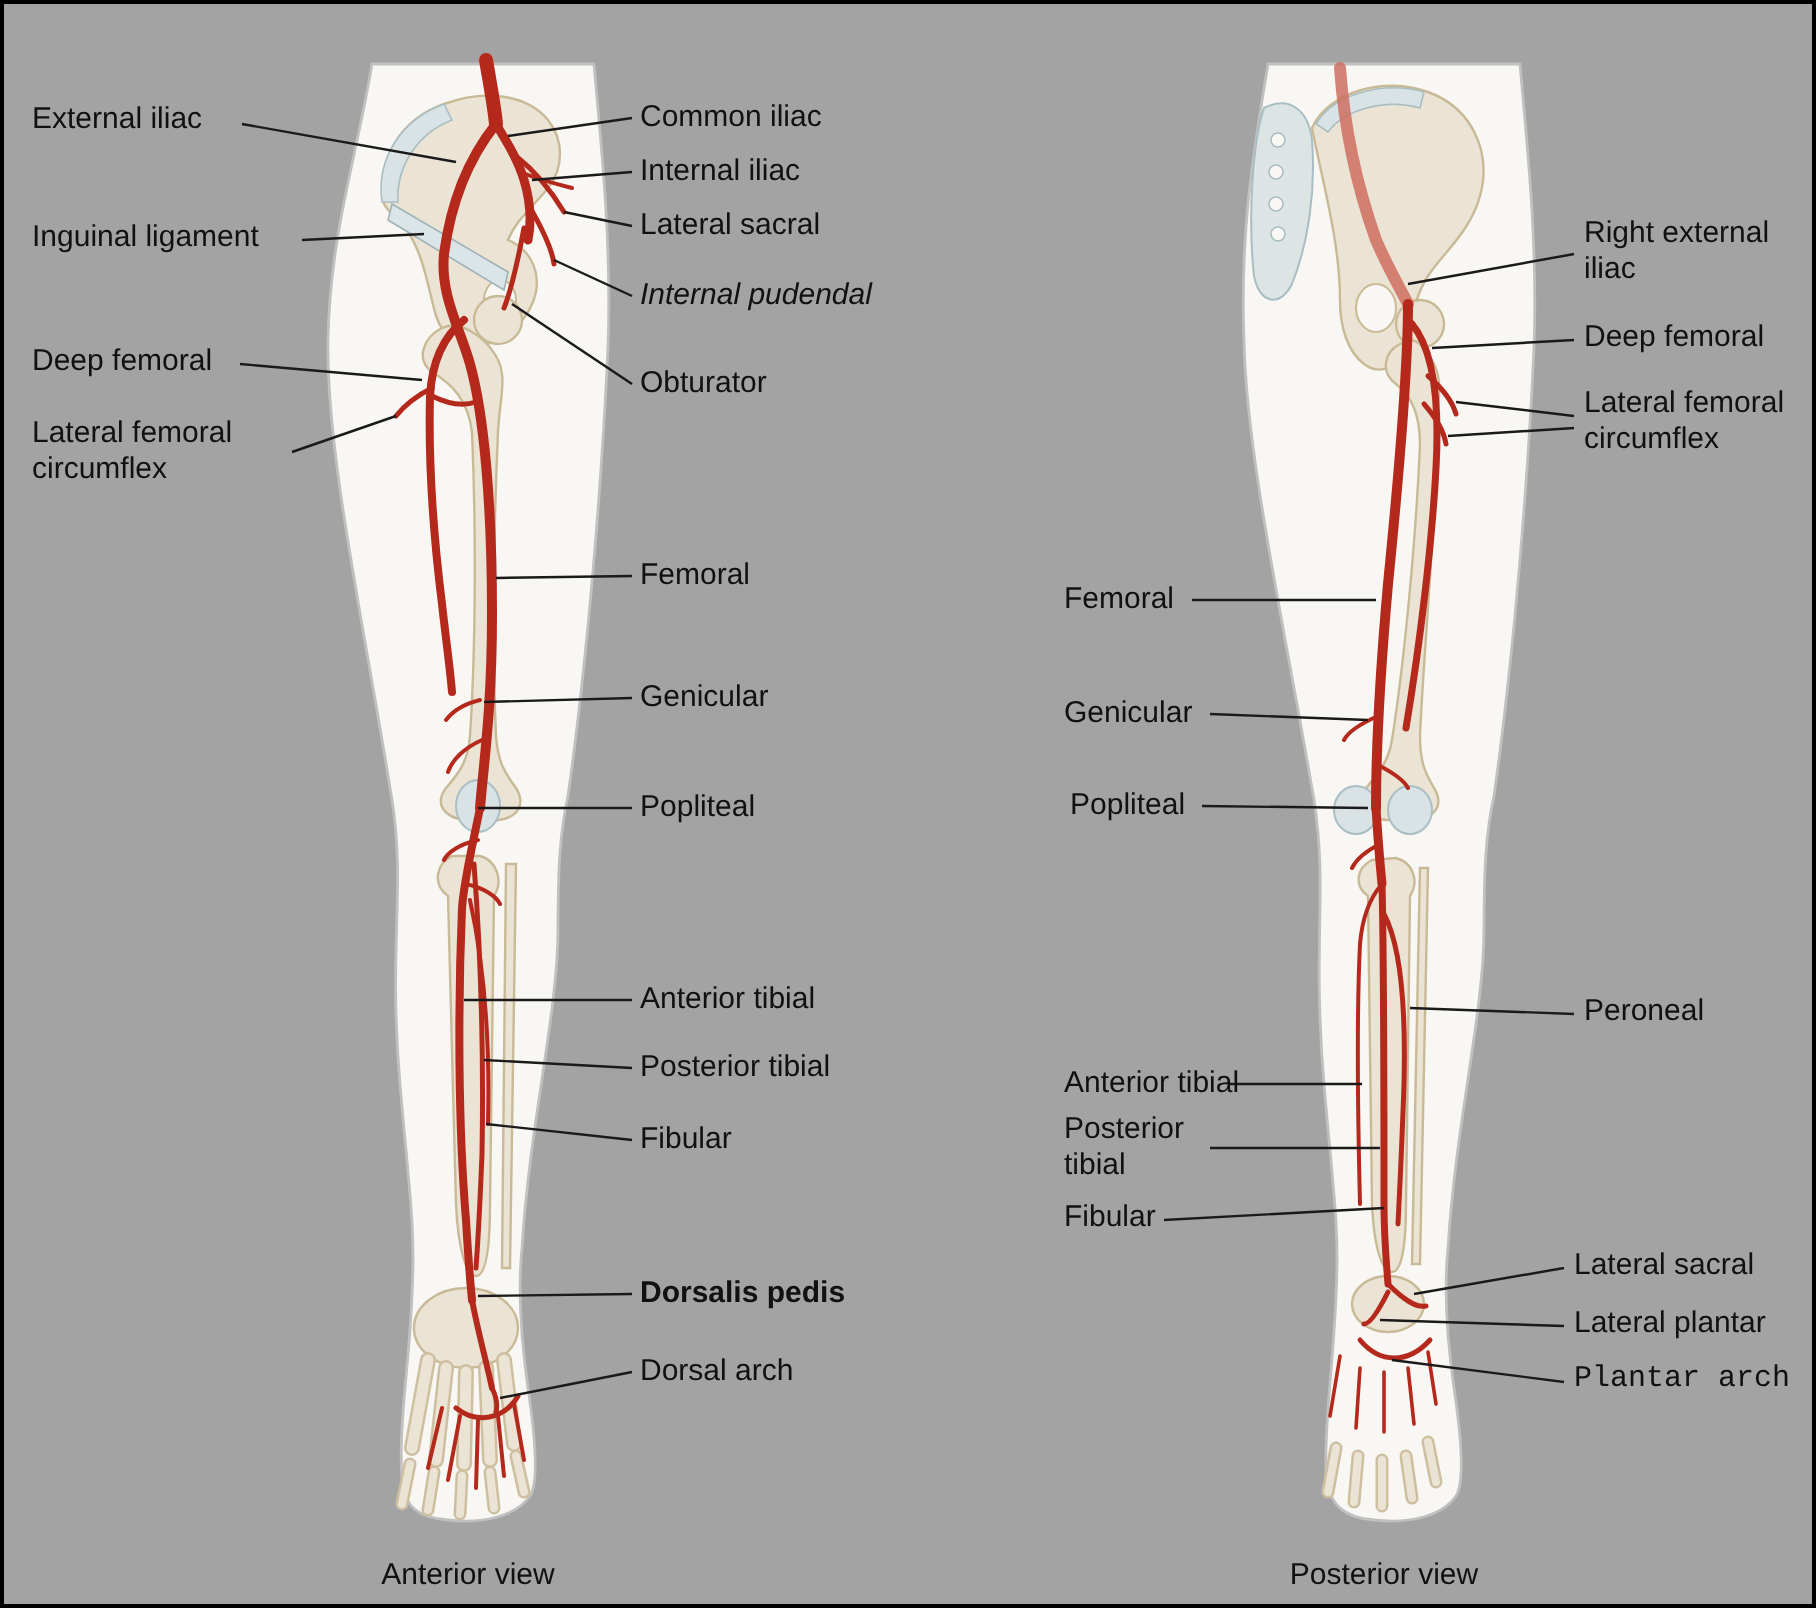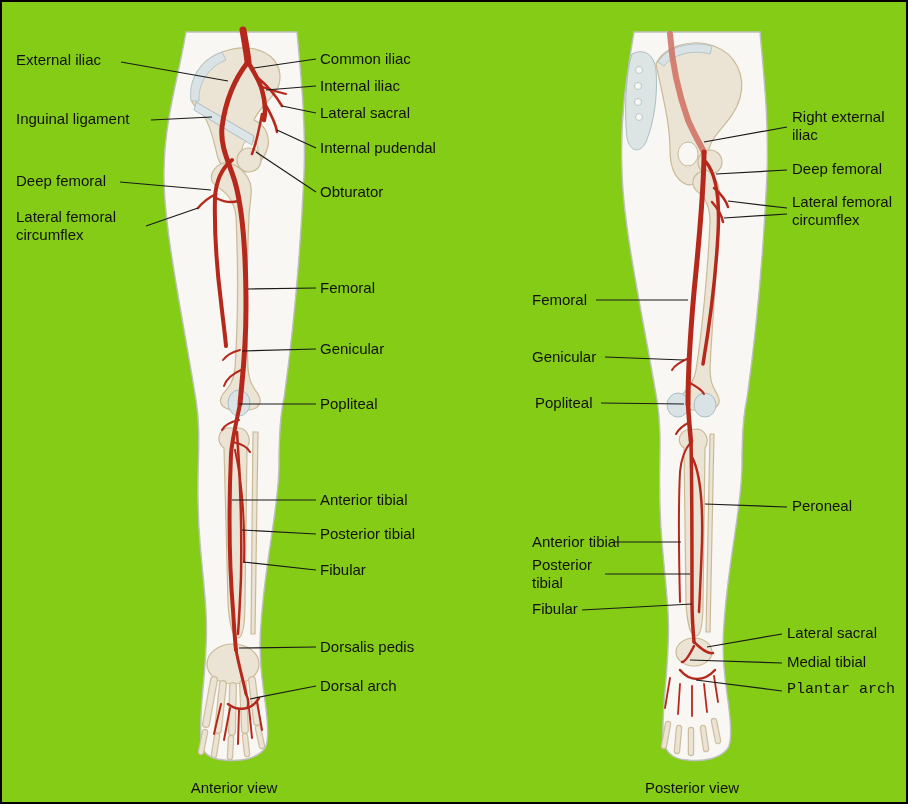--- a/index.html
+++ b/index.html
@@ -1,20 +1,20 @@
 <!DOCTYPE html>
 <html><head>
 <meta charset="utf-8">
 <style>
   html,body { margin:0; padding:0; background:#fff; }
   .figure {
     position:relative;
     width:908px; height:804px;
     box-sizing:border-box;
-    background:#84cc16;
+    background:#a3a3a3;
     border:2px solid #000;
     overflow:hidden;
     font-family:"Liberation Sans", sans-serif;
   }
   .figure svg { position:absolute; left:0; top:0; }
   .lbl {
     position:absolute;
     font-size:15px;
     line-height:1.22;
     color:#111;
@@ -196,42 +196,42 @@
   </svg>
 
   <div class="lbl" style="left:14px; top:49px;">External iliac</div>
   <div class="lbl" style="left:14px; top:108px;">Inguinal ligament</div>
   <div class="lbl" style="left:14px; top:170px;">Deep femoral</div>
   <div class="lbl wrap" style="left:14px; top:206px; width:122px;">Lateral femoral circumflex</div>
 
   <div class="lbl" style="left:318px; top:48px;">Common iliac</div>
   <div class="lbl" style="left:318px; top:75px;">Internal iliac</div>
   <div class="lbl" style="left:318px; top:102px;text-align:center;">Lateral sacral</div>
-  <div class="lbl" style="left:318px; top:137px;">Internal pudendal</div>
+  <div class="lbl" style="left:318px; top:137px;font-style:italic;">Internal pudendal</div>
   <div class="lbl" style="left:318px; top:181px;">Obturator</div>
   <div class="lbl" style="left:318px; top:277px;">Femoral</div>
   <div class="lbl" style="left:318px; top:338px;">Genicular</div>
   <div class="lbl" style="left:318px; top:393px;">Popliteal</div>
   <div class="lbl" style="left:318px; top:489px;">Anterior tibial</div>
   <div class="lbl" style="left:318px; top:523px;">Posterior tibial</div>
   <div class="lbl" style="left:318px; top:559px;">Fibular</div>
-  <div class="lbl" style="left:318px; top:636px;">Dorsalis pedis</div>
+  <div class="lbl" style="left:318px; top:636px;font-weight:bold;">Dorsalis pedis</div>
   <div class="lbl" style="left:318px; top:675px;">Dorsal arch</div>
 
   <div class="lbl" style="left:530px; top:289px;">Femoral</div>
   <div class="lbl" style="left:530px; top:346px;">Genicular</div>
   <div class="lbl" style="left:533px; top:392px;">Popliteal</div>
   <div class="lbl" style="left:530px; top:531px;">Anterior tibial</div>
   <div class="lbl wrap" style="left:530px; top:554px; width:80px;">Posterior tibial</div>
   <div class="lbl" style="left:530px; top:598px;">Fibular</div>
 
   <div class="lbl wrap" style="left:790px; top:106px; width:108px;">Right external iliac</div>
   <div class="lbl" style="left:790px; top:158px;">Deep femoral</div>
   <div class="lbl wrap" style="left:790px; top:191px; width:118px;">Lateral femoral circumflex</div>
   <div class="lbl" style="left:790px; top:495px;">Peroneal</div>
   <div class="lbl" style="left:785px; top:622px;">Lateral sacral</div>
-  <div class="lbl" style="left:785px; top:651px;">Medial tibial</div>
+  <div class="lbl" style="left:785px; top:651px;">Lateral plantar</div>
   <div class="lbl" style="left:785px; top:679px;font-family:Liberation Mono, monospace;">Plantar arch</div>
 
   <div class="caption" style="left:157px; top:777px; width:150px;">Anterior view</div>
   <div class="caption" style="left:615px; top:777px; width:150px;">Posterior view</div>
 
 </div>
 
 </body></html>

